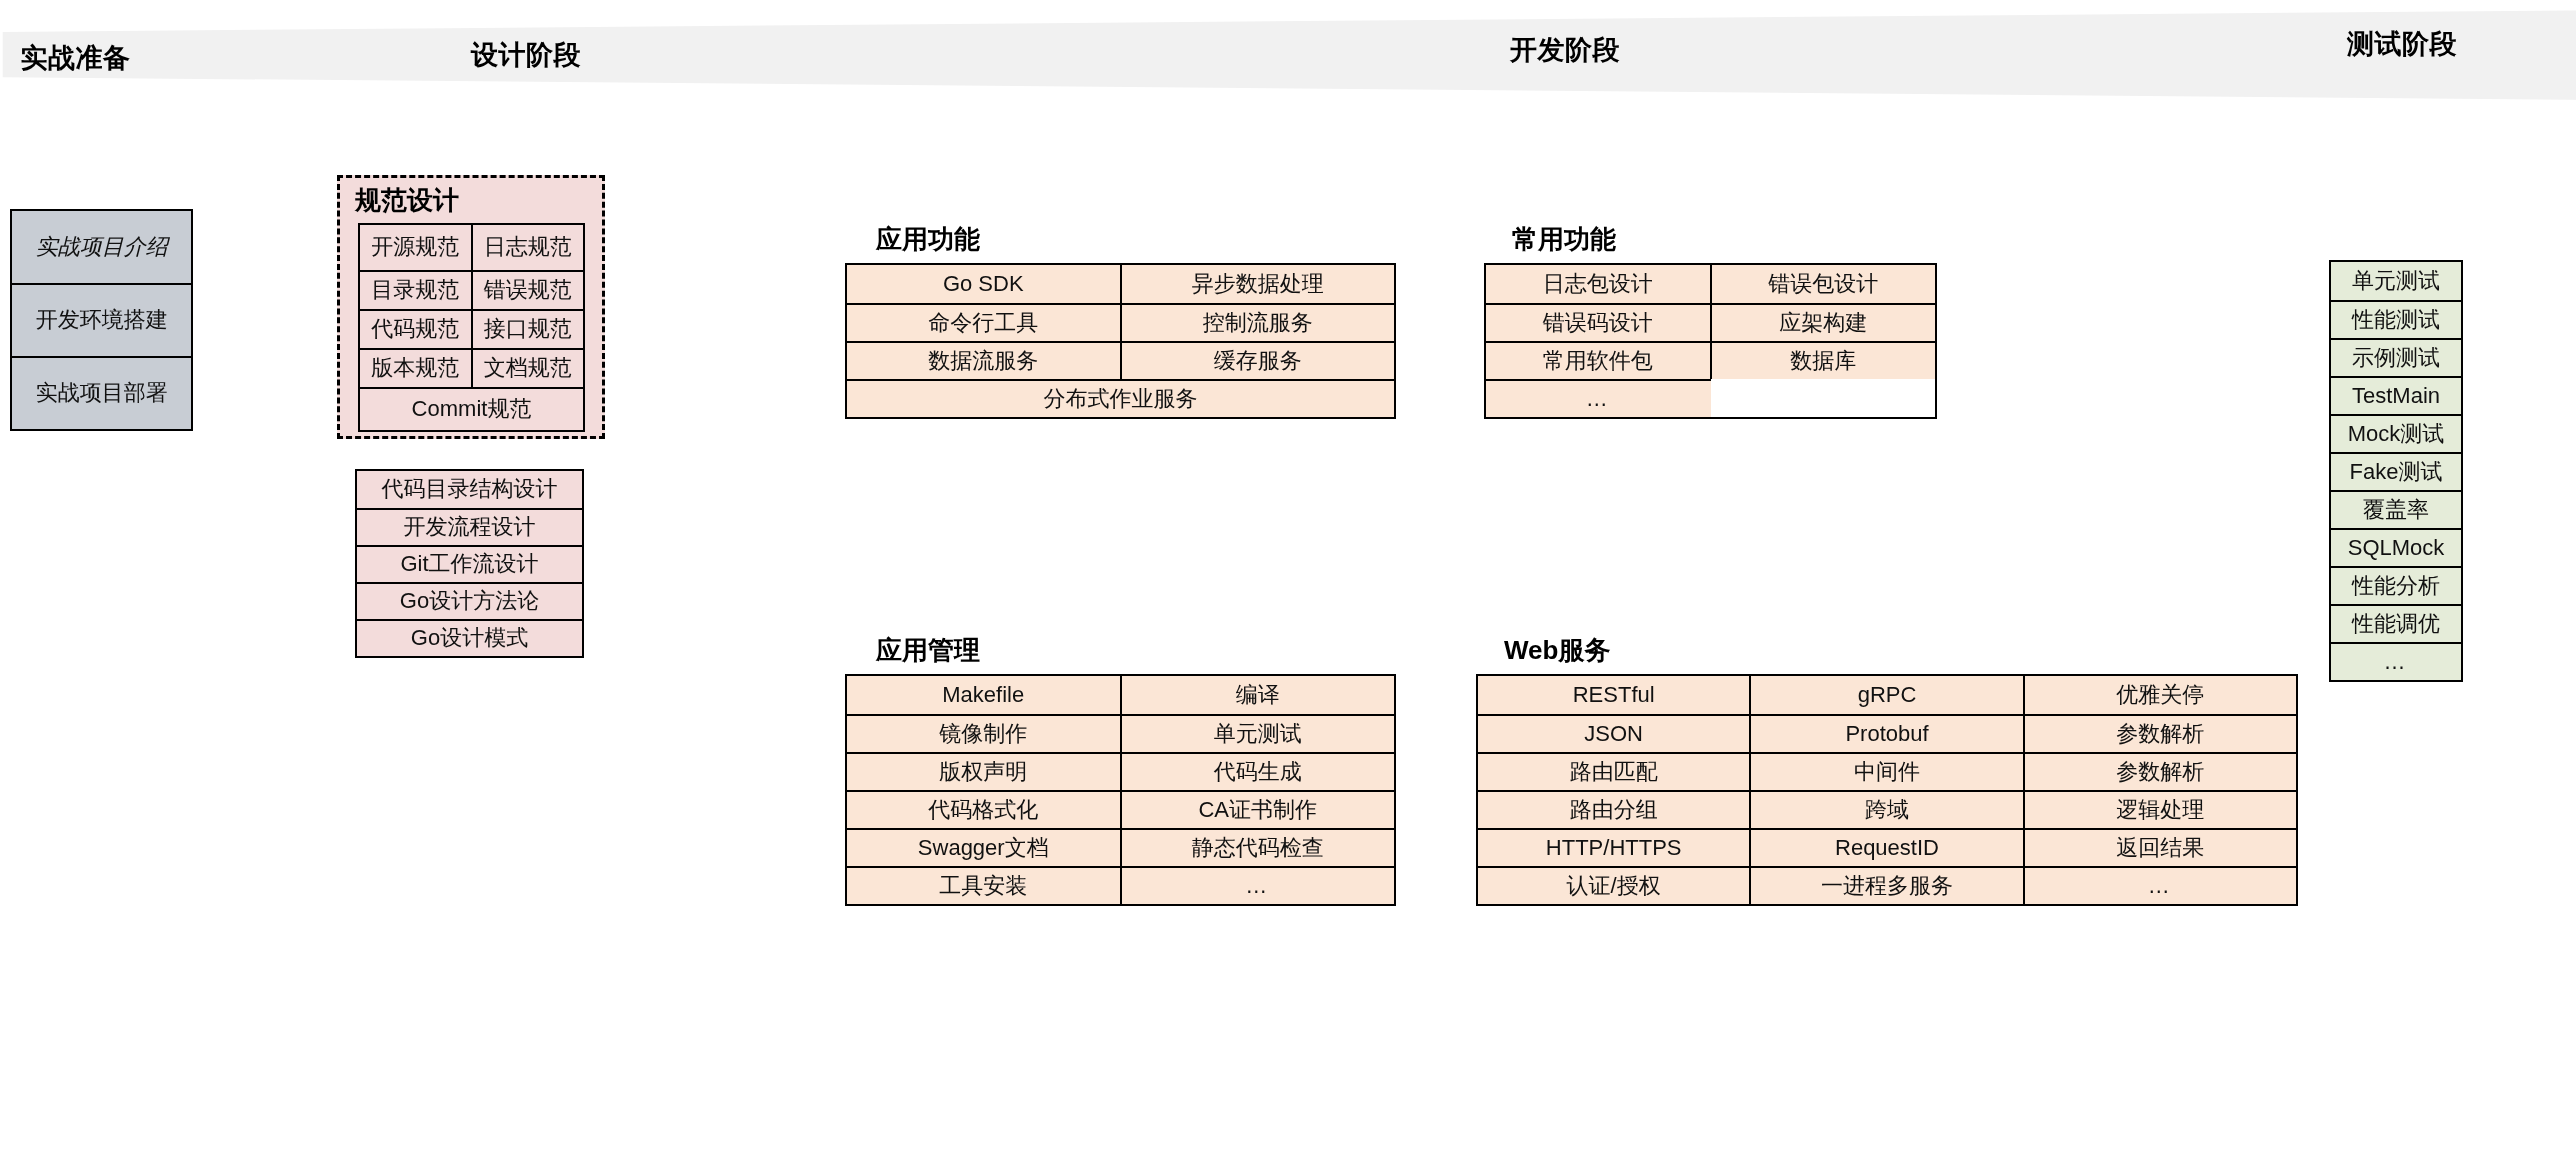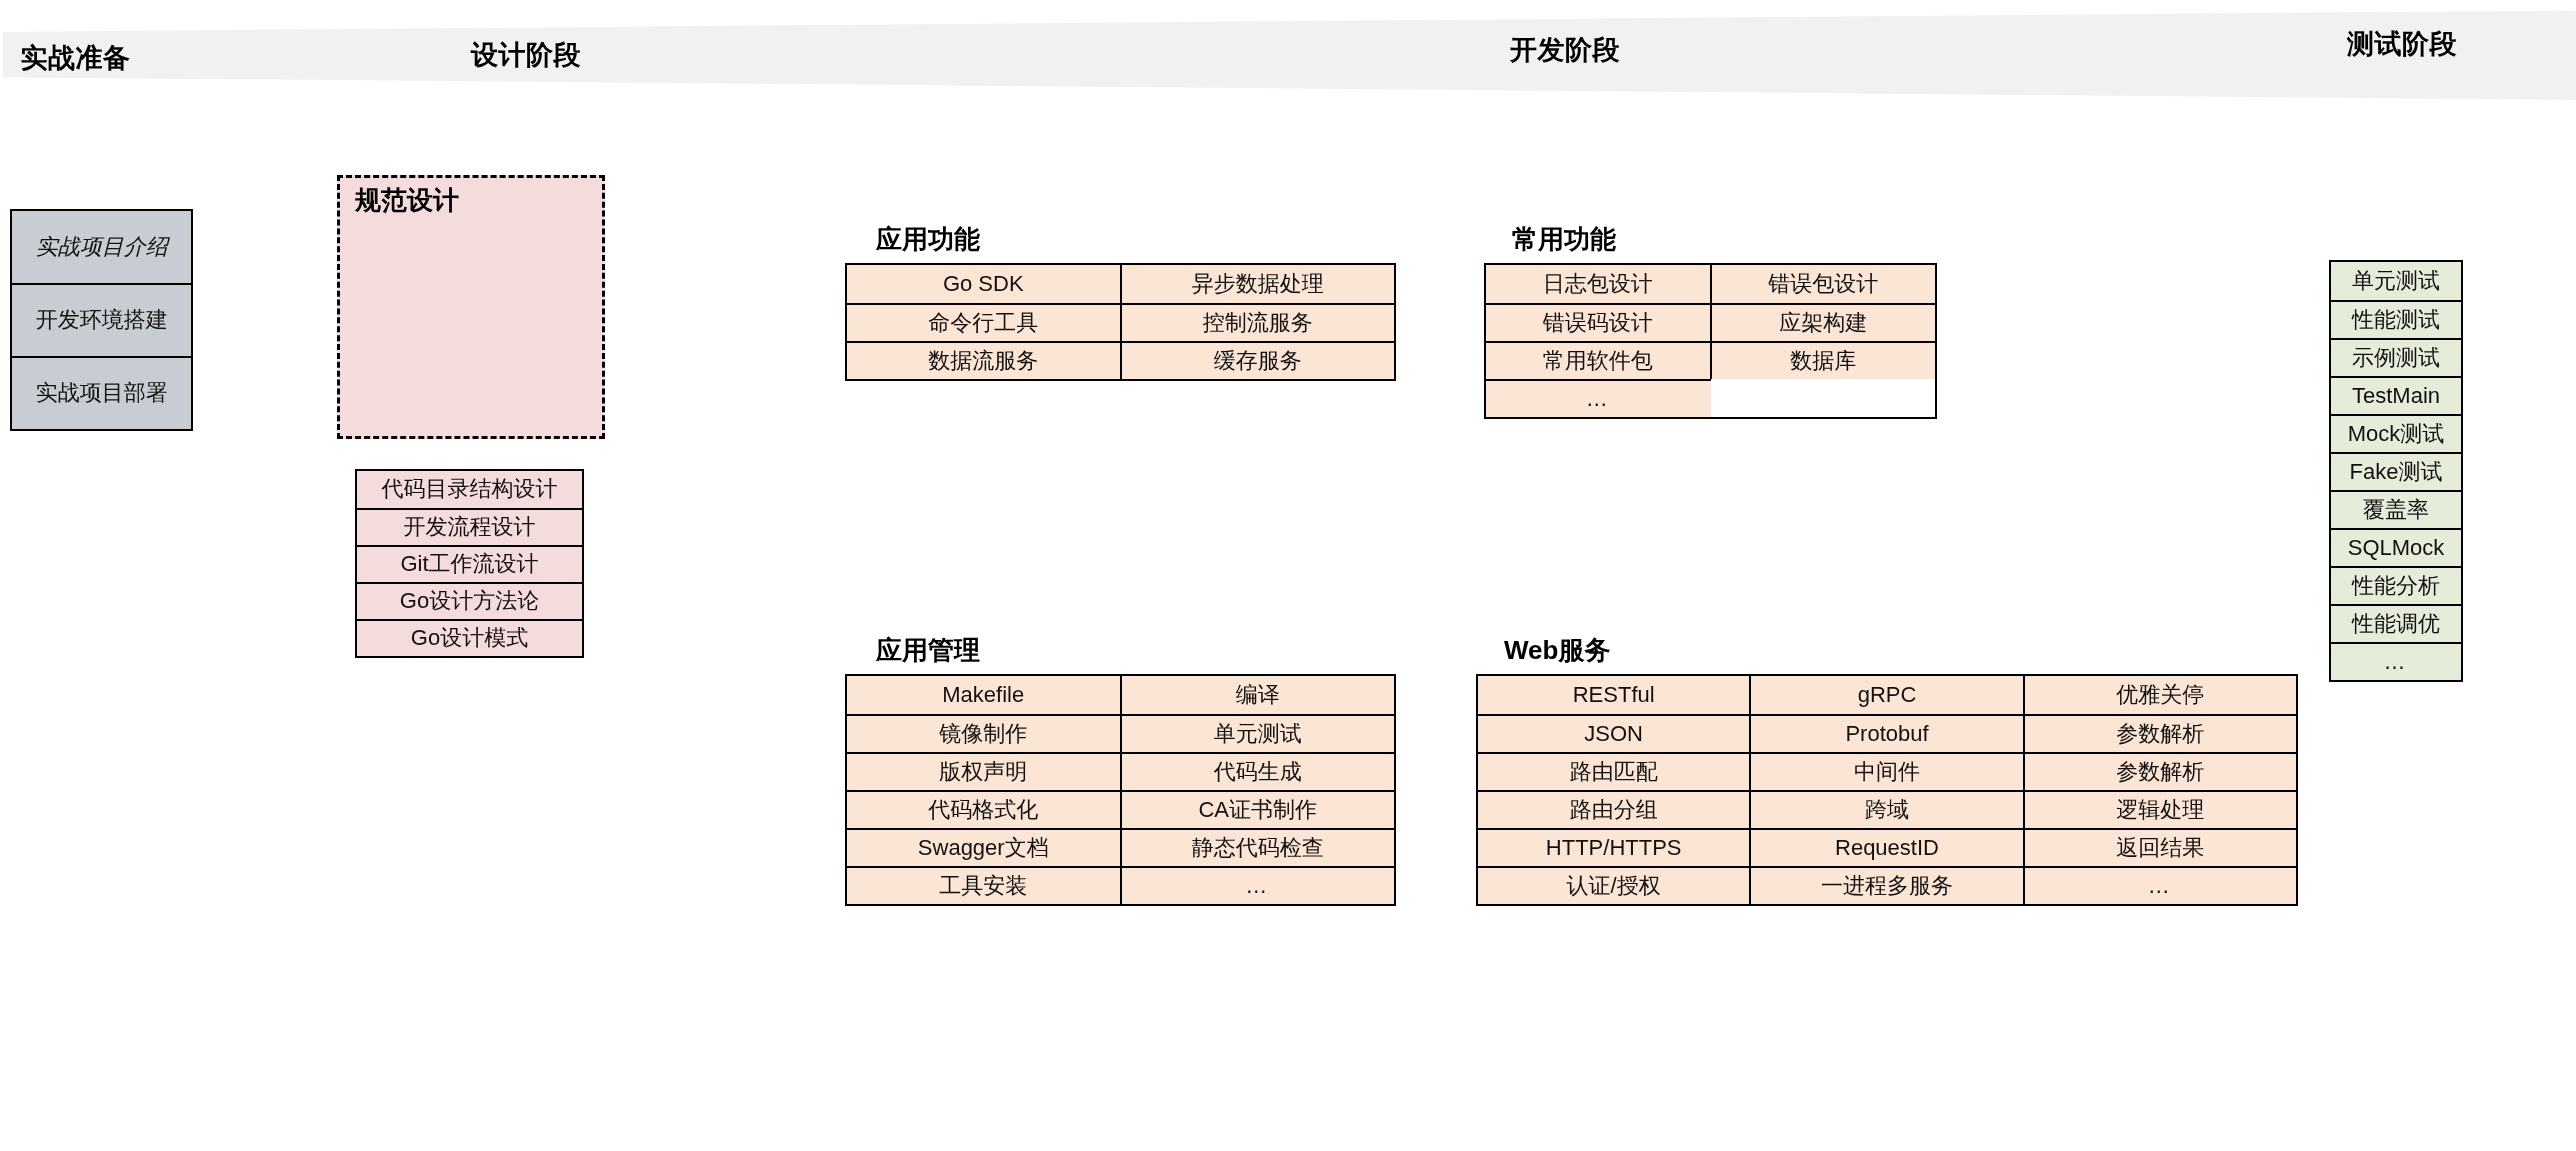--- a/index.html
+++ b/index.html
@@ -105,20 +105,41 @@
     </div>
     <div class="row">
       <div class="cell" style="height:73px;">实战项目部署</div>
     </div>
   </div>
 
   <div id="spec-wrap" style="left:337px; top:175px; width:268px; height:264px;">
   </div>
   <div id="spec-title" style="left:355px; top:183px;">规范设计</div>
 
+  <div class="block theme-pink" style="left:358px; top:223px; width:227px;">
+    <div class="row">
+      <div class="cell" style="height:45px;">开源规范</div>
+      <div class="cell" style="height:45px;">日志规范</div>
+    </div>
+    <div class="row">
+      <div class="cell" style="height:39px;">目录规范</div>
+      <div class="cell" style="height:39px;">错误规范</div>
+    </div>
+    <div class="row">
+      <div class="cell" style="height:39px;">代码规范</div>
+      <div class="cell" style="height:39px;">接口规范</div>
+    </div>
+    <div class="row">
+      <div class="cell" style="height:39px;">版本规范</div>
+      <div class="cell" style="height:39px;">文档规范</div>
+    </div>
+    <div class="row">
+      <div class="cell" style="height:43px;">Commit规范</div>
+    </div>
+  </div>
 
   <div class="block theme-pink" style="left:355px; top:469px; width:229px;">
     <div class="row">
       <div class="cell" style="height:37px;">代码目录结构设计</div>
     </div>
     <div class="row">
       <div class="cell" style="height:37px;">开发流程设计</div>
     </div>
     <div class="row">
       <div class="cell" style="height:37px;">Git工作流设计</div>
@@ -137,20 +158,23 @@
       <div class="cell" style="height:38px;">Go SDK</div>
       <div class="cell" style="height:38px;">异步数据处理</div>
     </div>
     <div class="row">
       <div class="cell" style="height:38px;">命令行工具</div>
       <div class="cell" style="height:38px;">控制流服务</div>
     </div>
     <div class="row">
       <div class="cell" style="height:38px;text-align:center;">数据流服务</div>
       <div class="cell" style="height:38px;">缓存服务</div>
+    </div>
+    <div class="row">
+      <div class="cell" style="height:38px;">分布式作业服务</div>
     </div>
   </div>
 
   <div class="section-title" style="left:876px; top:633px;">应用管理</div>
   <div class="block theme-peach" style="left:845px; top:674px; width:551px;">
     <div class="row">
       <div class="cell" style="height:38px;">Makefile</div>
       <div class="cell" style="height:38px;">编译</div>
     </div>
     <div class="row">

